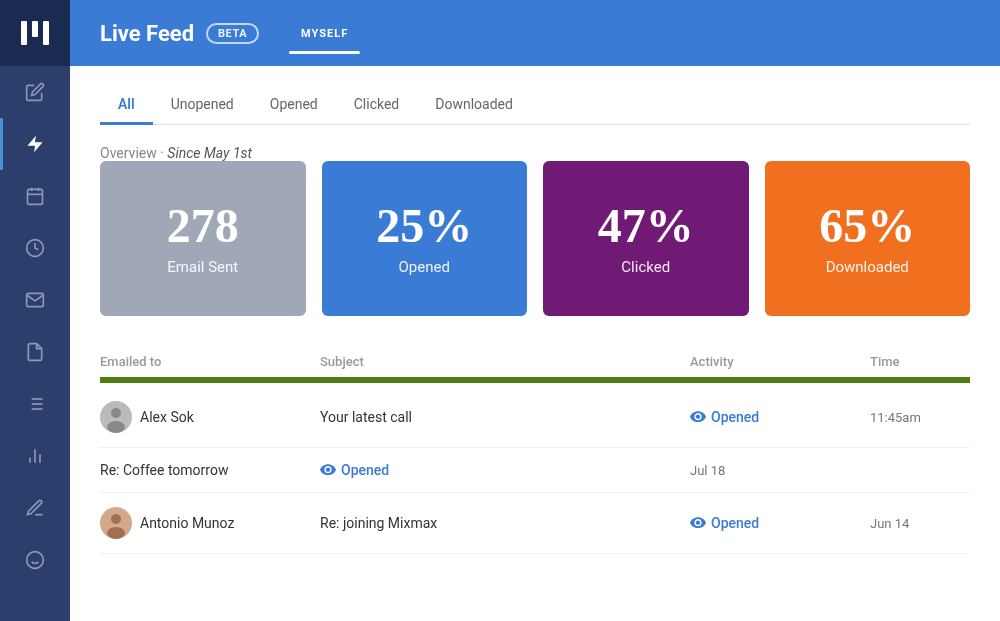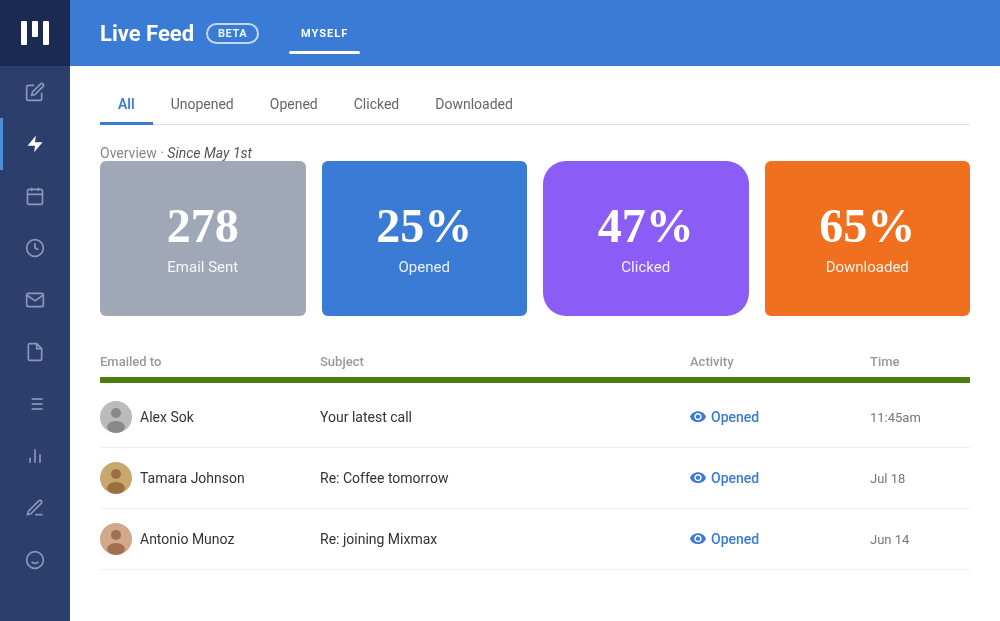--- a/index.html
+++ b/index.html
@@ -158,21 +158,21 @@
       border-radius: 6px;
       padding: 30px 20px;
       display: flex;
       flex-direction: column;
       align-items: center;
       justify-content: center;
       min-height: 155px;
     }
     .stat-card.grey { background: #a0a8b8; }
     .stat-card.blue { background: #3a7bd5; }
-    .stat-card.green { background: #8b5cf6; border-radius: 23px; }
+    .stat-card.green { background: #701a75; }
     .stat-card.orange { background: #f07020; }
     .stat-value {
       font-size: 48px;
       font-weight: 700;
       color: #fff;
       line-height: 1;
       margin-bottom: 8px;
       font-family: Liberation Serif, serif;
     }
     .stat-label {
@@ -382,30 +382,20 @@
           <svg width="16" height="12" viewBox="0 0 22 16" fill="#3a7bd5">
               <path d="M11 0C6 0 1.73 3.11 0 7.5 1.73 11.89 6 15 11 15s9.27-3.11 11-7.5C20.27 3.11 16 0 11 0zm0 12.5c-2.76 0-5-2.24-5-5s2.24-5 5-5 5 2.24 5 5-2.24 5-5 5zm0-8c-1.66 0-3 1.34-3 3s1.34 3 3 3 3-1.34 3-3-1.34-3-3-3z"></path>
             </svg>
           <span>Opened</span>
         </span>
       </div>
       <div class="table-cell time-cell">11:45am</div>
     </div>
 
     <div class="table-row">
-      <div class="table-cell">
-        <div class="avatar">
-          <svg viewBox="0 0 32 32" xmlns="http://www.w3.org/2000/svg">
-            <circle cx="16" cy="16" r="16" fill="#c9a870"></circle>
-            <circle cx="16" cy="12" r="5" fill="#9a7040"></circle>
-            <ellipse cx="16" cy="26" rx="9" ry="6" fill="#9a7040"></ellipse>
-          </svg>
-        </div>
-        <span>Tamara Johnson</span>
-      </div>
       <div class="table-cell">Re: Coffee tomorrow</div>
       <div class="table-cell">
         <span class="activity-opened">
           <svg width="16" height="12" viewBox="0 0 22 16" fill="#3a7bd5">
               <path d="M11 0C6 0 1.73 3.11 0 7.5 1.73 11.89 6 15 11 15s9.27-3.11 11-7.5C20.27 3.11 16 0 11 0zm0 12.5c-2.76 0-5-2.24-5-5s2.24-5 5-5 5 2.24 5 5-2.24 5-5 5zm0-8c-1.66 0-3 1.34-3 3s1.34 3 3 3 3-1.34 3-3-1.34-3-3-3z"></path>
             </svg>
           <span>Opened</span>
         </span>
       </div>
       <div class="table-cell time-cell">Jul 18</div>

